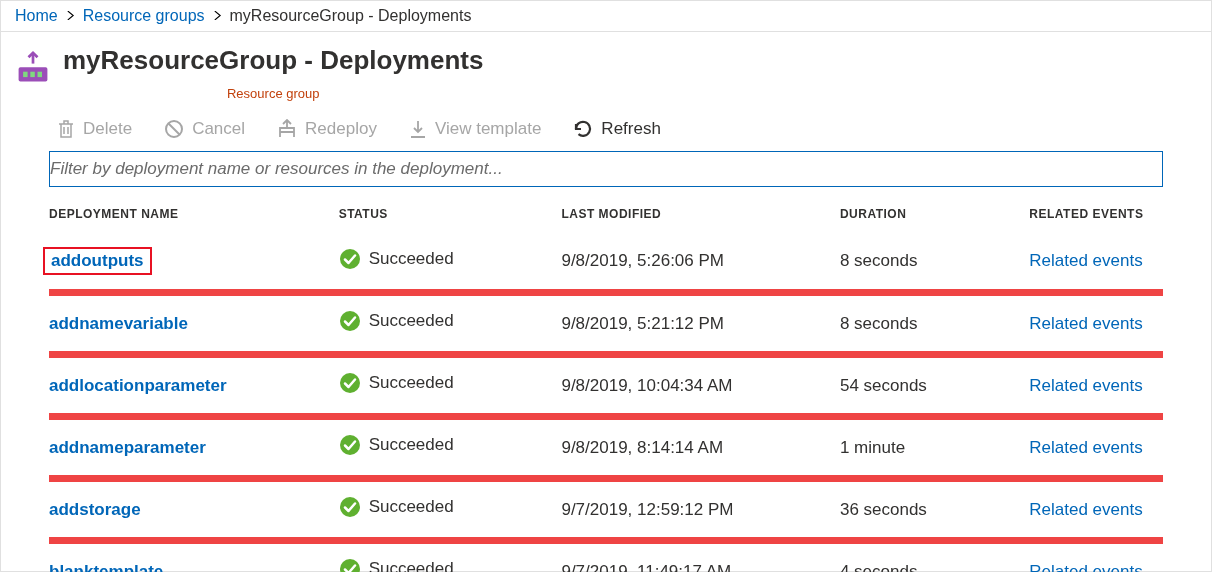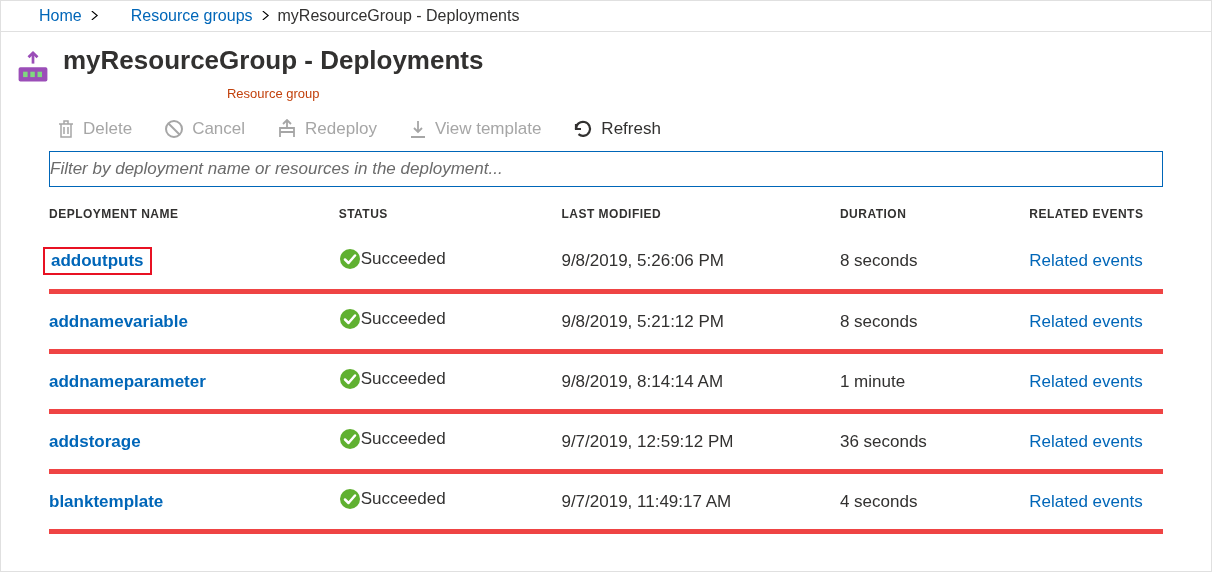--- a/index.html
+++ b/index.html
@@ -19,21 +19,21 @@
       flex-direction: column;
     }
     .breadcrumb {
       display: flex;
       align-items: center;
       padding: 6px 14px;
       font-size: 16px;
       gap: 8px;
       border-bottom: 1px solid #e0e0e0;
     }
-    .breadcrumb a { color: #0066b8; text-decoration: none; margin-left: 24px; }
+    .breadcrumb a { color: #0066b8; text-decoration: none; }
     .breadcrumb .sep { color: #000000; font-size: 12px; }
     .breadcrumb .current { color: #323130; }
 
     .header {
       padding: 12px 14px 6px 14px;
       display: flex;
       align-items: flex-start;
       gap: 12px;
       border-top: 1px solid #ffffff;
     }
@@ -113,38 +113,39 @@
     }
     thead th:nth-child(1) { width: 26%; }
     thead th:nth-child(2) { width: 20%; }
     thead th:nth-child(3) { width: 25%; }
     thead th:nth-child(4) { width: 17%; }
     thead th:nth-child(5) { width: 12%; text-align: left; }
 
     tbody td {
       padding: 14px 8px 14px 0;
       font-size: 17px;
-      border-bottom: 5px solid #ef4444;
+      border-bottom: 7px solid #ef4444;
       vertical-align: middle;
     }
     tbody tr:first-child td { padding-top: 10px; }
     .dep-name {
       color: #0066b8;
       font-weight: 600;
       text-decoration: none;
       display: inline-block;
     }
     .dep-name.highlight {
       border: 2.5px solid #e81123;
       padding: 2px 6px;
       margin-left: -6px;
     }
     .status-cell {
       display: inline-flex;
       align-items: center;
+      gap: 8px;
     }
     .success-icon {
       width: 22px;
       height: 22px;
       flex-shrink: 0;
     }
     .related-link {
       color: #0066b8;
       text-decoration: none;
       font-size: 17px;
@@ -258,20 +259,33 @@
                   <circle cx="11" cy="11" r="10" fill="#5fb030"></circle>
                   <path d="M6 11.5 L9.5 15 L16 7.5" stroke="#fff" stroke-width="2.5" fill="none" stroke-linecap="round" stroke-linejoin="round"></path>
                 </svg>
                 <span>Succeeded</span>
               </span></td>
             <td>9/8/2019, 5:21:12 PM</td>
             <td>8 seconds</td>
             <td><a href="#" class="related-link">Related events</a></td>
           </tr>
           <tr>
+            <td><a href="#" class="dep-name">addlocationparameter</a></td>
+            <td><span class="status-cell">
+                <svg class="success-icon" viewBox="0 0 22 22">
+                  <circle cx="11" cy="11" r="10" fill="#5fb030"></circle>
+                  <path d="M6 11.5 L9.5 15 L16 7.5" stroke="#fff" stroke-width="2.5" fill="none" stroke-linecap="round" stroke-linejoin="round"></path>
+                </svg>
+                <span>Succeeded</span>
+              </span></td>
+            <td>9/8/2019, 10:04:34 AM</td>
+            <td>54 seconds</td>
+            <td><a href="#" class="related-link">Related events</a></td>
+          </tr>
+          <tr>
             <td><a href="#" class="dep-name">addnameparameter</a></td>
             <td><span class="status-cell">
                 <svg class="success-icon" viewBox="0 0 22 22">
                   <circle cx="11" cy="11" r="10" fill="#5fb030"></circle>
                   <path d="M6 11.5 L9.5 15 L16 7.5" stroke="#fff" stroke-width="2.5" fill="none" stroke-linecap="round" stroke-linejoin="round"></path>
                 </svg>
                 <span>Succeeded</span>
               </span></td>
             <td>9/8/2019, 8:14:14 AM</td>
             <td>1 minute</td>

